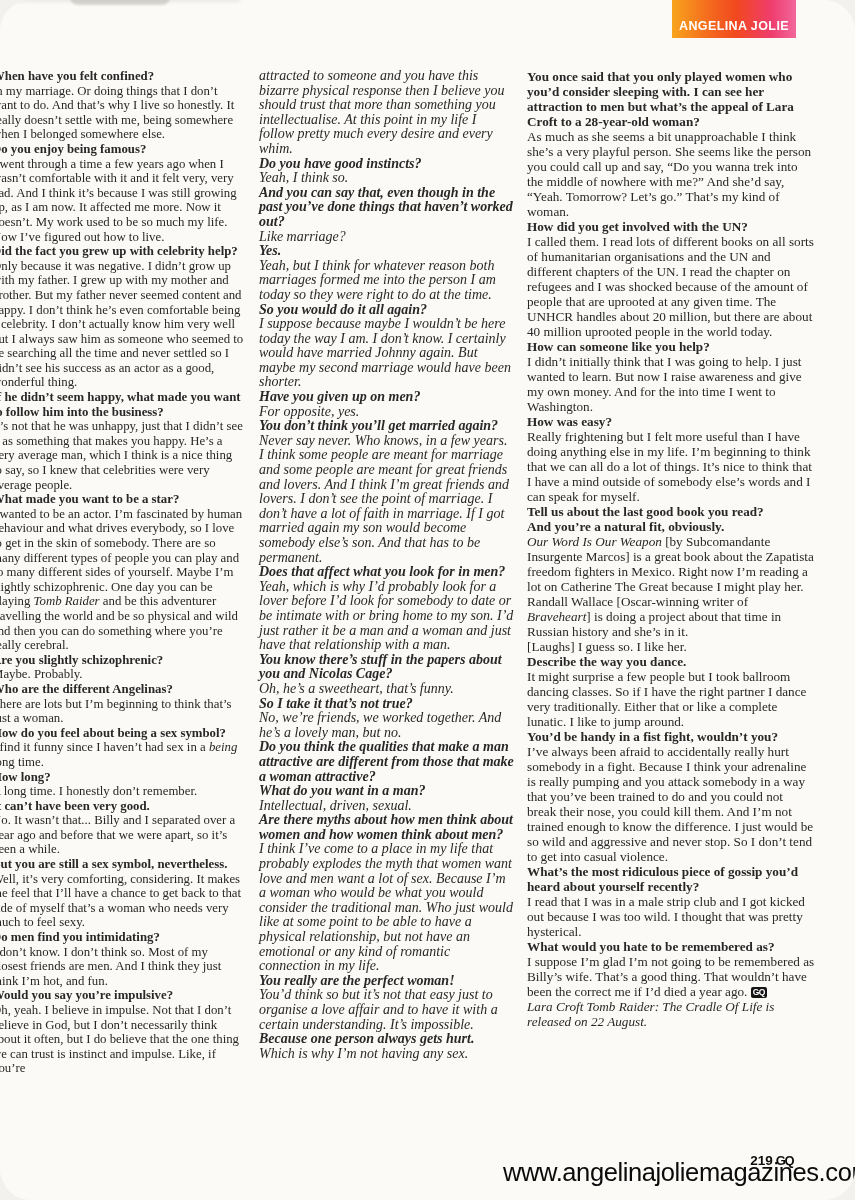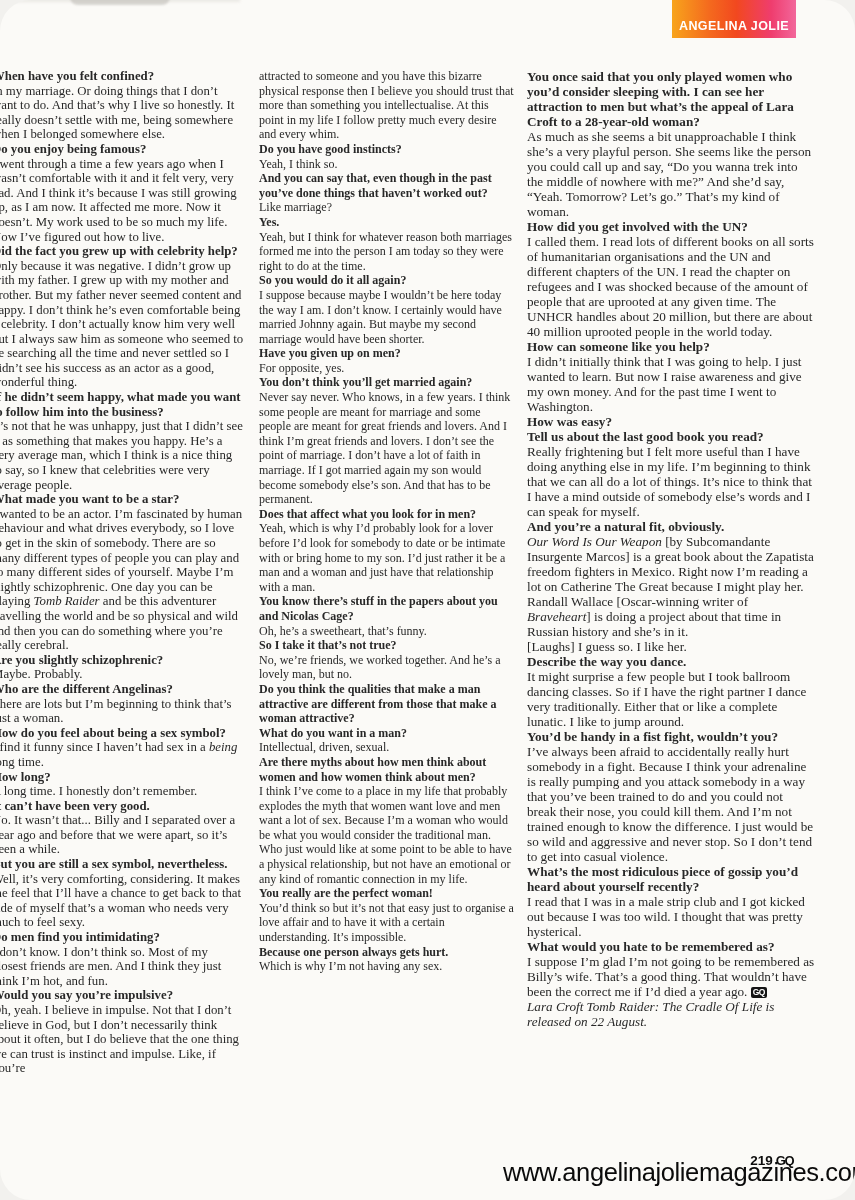--- a/index.html
+++ b/index.html
@@ -34,21 +34,21 @@
     font-family:"Liberation Sans", sans-serif;
     font-weight:bold;font-size:12.5px;letter-spacing:.4px;color:#ffffff;
     white-space:nowrap;
   }
   
   .col{
     position:absolute;top:69px;color:#282828;
     text-align:left;
   }
   #col-left  {left:-8px; width:253px;font-size:12.8px;line-height:14.6px;}
-  #col-middle{left:259px;width:255px;font-size:12px;line-height:14.6px;}
+  #col-middle{left:259px;width:255px;font-size:14px;line-height:14.6px;font-style:italic;}
   #col-right {left:527px;width:288px;font-size:13.2px;line-height:15px;}
   .blk{margin:0;padding:0;}
   .q{font-weight:bold;}
   .credit{font-style:italic;}
   .blk em{font-style:italic;}
   .gq-slug{
     display:inline-block;background:#141414;color:#ffffff;
     font-family:"Liberation Sans",sans-serif;font-weight:bold;
     font-size:8.5px;line-height:10.5px;padding:0 2px;border-radius:2px;
     letter-spacing:-.5px;vertical-align:1px;
@@ -138,24 +138,24 @@
       <p class="blk a">You’d think so but it’s not that easy just to organise a love affair and to have it with a certain understanding. It’s impossible.</p>
       <p class="blk q">Because one person always gets hurt.</p>
       <p class="blk a">Which is why I’m not having any sex.</p>
     </div>
   <div class="col" id="col-right">
       <p class="blk q">You once said that you only played women who you’d consider sleeping with. I can see her attraction to men but what’s the appeal of Lara Croft to a 28-year-old woman?</p>
       <p class="blk a">As much as she seems a bit unapproachable I think she’s a very playful person. She seems like the person you could call up and say, “Do you wanna trek into the middle of nowhere with me?” And she’d say, “Yeah. Tomorrow? Let’s go.” That’s my kind of woman.</p>
       <p class="blk q">How did you get involved with the UN?</p>
       <p class="blk a">I called them. I read lots of different books on all sorts of humanitarian organisations and the UN and different chapters of the UN. I read the chapter on refugees and I was shocked because of the amount of people that are uprooted at any given time. The UNHCR handles about 20 million, but there are about 40 million uprooted people in the world today.</p>
       <p class="blk q">How can someone like you help?</p>
-      <p class="blk a">I didn’t initially think that I was going to help. I just wanted to learn. But now I raise awareness and give my own money. And for the past time I went to Washington.</p>
+      <p class="blk a">I didn’t initially think that I was going to help. I just wanted to learn. But now I raise awareness and give my own money. And for the into time I went to Washington.</p>
       <p class="blk q">How was easy?</p>
+      <p class="blk a">Really frightening but I felt more useful than I have doing anything else in my life. I’m beginning to think that we can all do a lot of things. It’s nice to think that I have a mind outside of somebody else’s words and I can speak for myself.</p>
       <p class="blk q">Tell us about the last good book you read?</p>
-      <p class="blk a">Really frightening but I felt more useful than I have doing anything else in my life. I’m beginning to think that we can all do a lot of things. It’s nice to think that I have a mind outside of somebody else’s words and I can speak for myself.</p>
       <p class="blk q">And you’re a natural fit, obviously.</p>
       <p class="blk a"><em>Our Word Is Our Weapon</em> [by Subcomandante Insurgente Marcos] is a great book about the Zapatista freedom fighters in Mexico. Right now I’m reading a lot on Catherine The Great because I might play her. Randall Wallace [Oscar-winning writer of <em>Braveheart</em>] is doing a project about that time in Russian history and she’s in it.</p>
       <p class="blk a">[Laughs] I guess so. I like her.</p>
       <p class="blk q">Describe the way you dance.</p>
       <p class="blk a">It might surprise a few people but I took ballroom dancing classes. So if I have the right partner I dance very traditionally. Either that or like a complete lunatic. I like to jump around.</p>
       <p class="blk q">You’d be handy in a fist fight, wouldn’t you?</p>
       <p class="blk a">I’ve always been afraid to accidentally really hurt somebody in a fight. Because I think your adrenaline is really pumping and you attack somebody in a way that you’ve been trained to do and you could not break their nose, you could kill them. And I’m not trained enough to know the difference. I just would be so wild and aggressive and never stop. So I don’t tend to get into casual violence.</p>
       <p class="blk q">What’s the most ridiculous piece of gossip you’d heard about yourself recently?</p>
       <p class="blk a">I read that I was in a male strip club and I got kicked out because I was too wild. I thought that was pretty hysterical.</p>
       <p class="blk q">What would you hate to be remembered as?</p>

